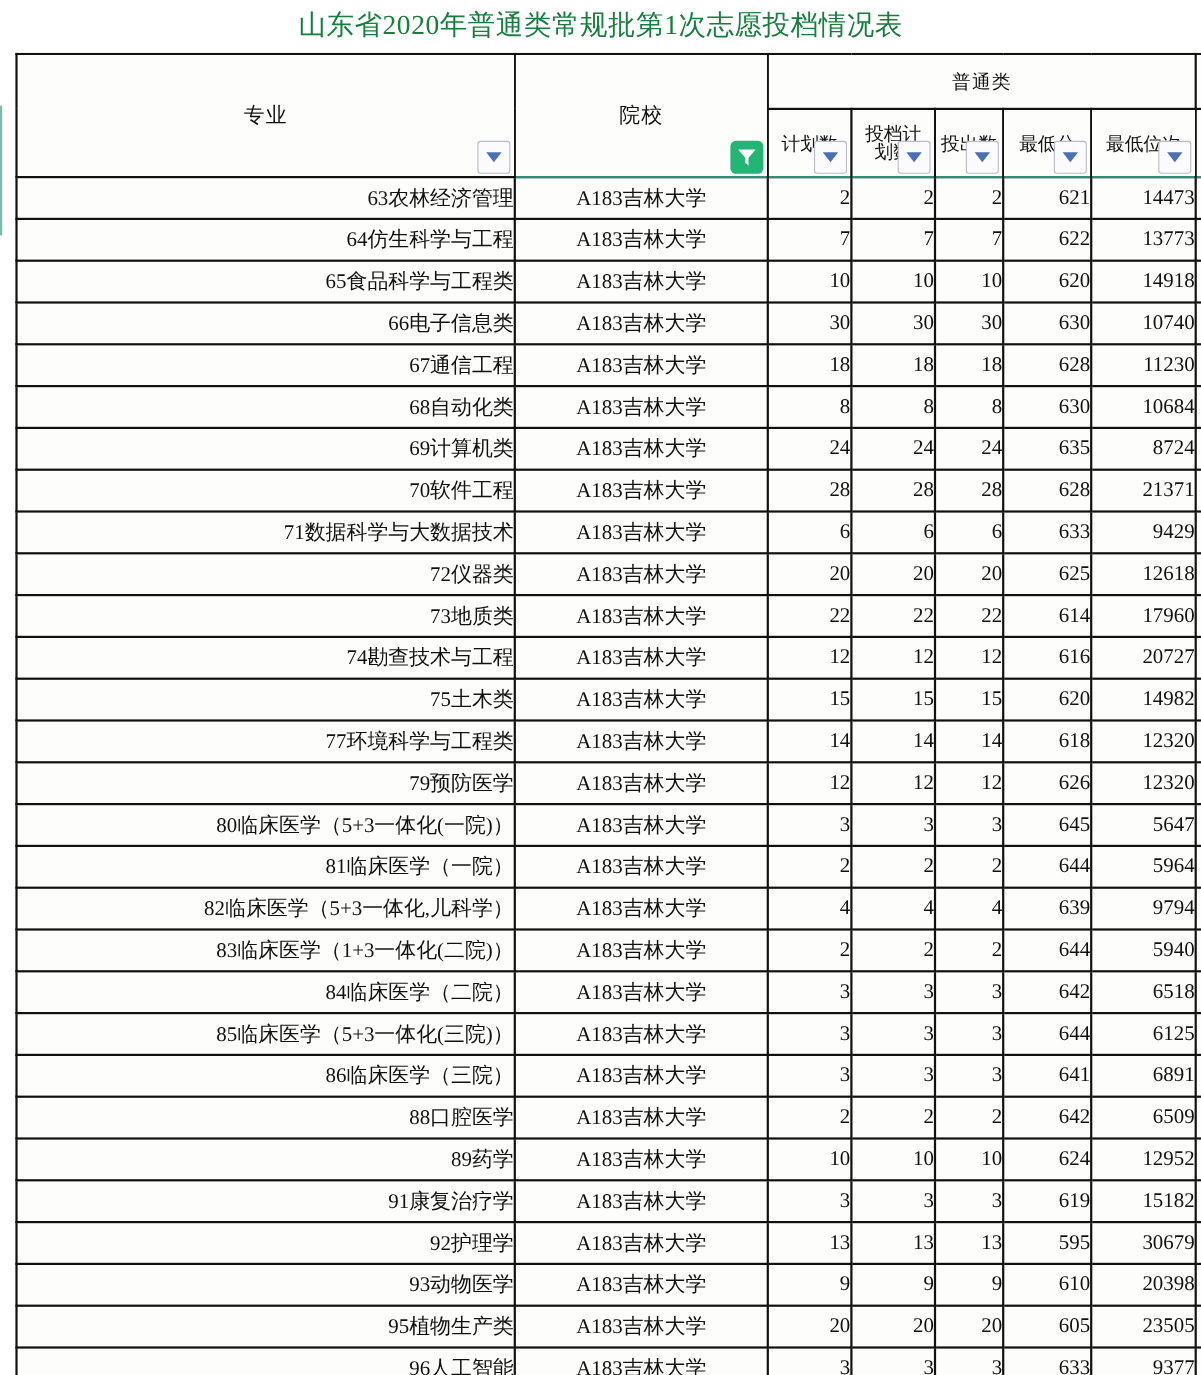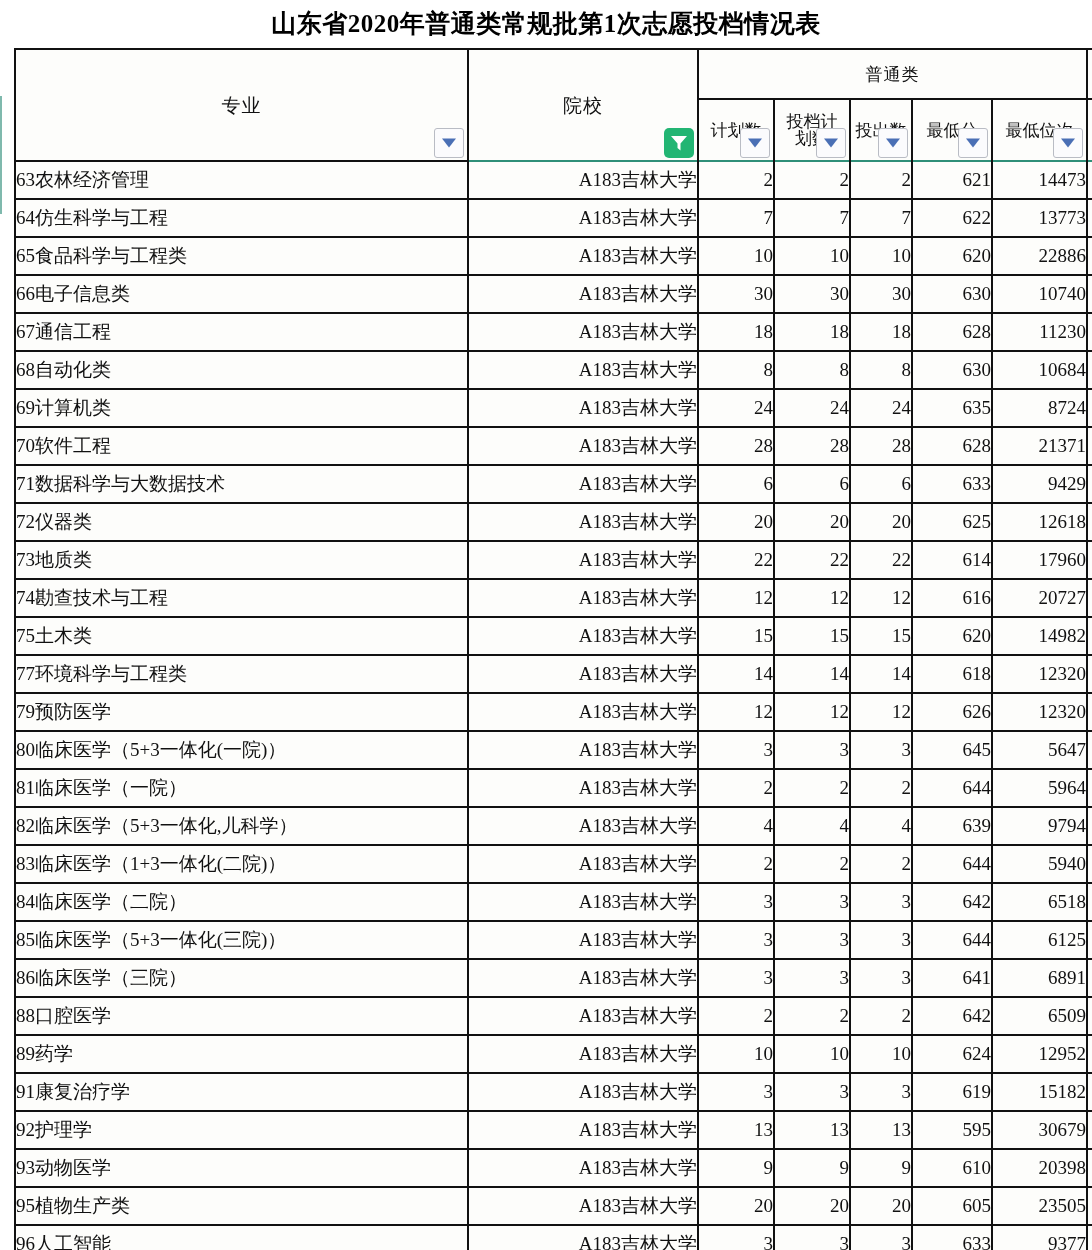--- a/index.html
+++ b/index.html
@@ -12,26 +12,26 @@
     height: 1250px;
     font-family: "Liberation Serif", "DejaVu Serif", serif;
     color: #111111;
     overflow: hidden;
     position: relative;
   }
 
   #page-title {
     text-align: center;
     font-size: 25px;
-    font-weight: bold;
+    font-weight: normal;
     letter-spacing: 0.5px;
     padding-top: 9px;
     padding-bottom: 4px;
     font-family: "Liberation Serif", "DejaVu Serif", serif;
-    color: #000000;
+    color: #15803d;
     line-height: 1.2;
   }
 
   
   #table-viewport {
     position: absolute;
     left: 0;
     top: 48px;
     width: 1092px;
     height: 1202px;
@@ -125,22 +125,22 @@
     background: #7fb9ad;
     z-index: 5;
   }
 
   
   tbody td {
     height: 36px;
     font-size: 19px;
     vertical-align: middle;
   }
-  td.major  { padding-left: 4px;  text-align: left; white-space: nowrap; }
-  td.school { padding-left: 10px; text-align: right; white-space: nowrap; margin-top: 32px; }
+  td.major  { padding-left: 4px;  text-align: right; white-space: nowrap; }
+  td.school { padding-left: 10px; text-align: center; white-space: nowrap; margin-top: 32px; }
   td.num    { padding-right: 9px; text-align: right; white-space: nowrap; }
 </style>
 </head>
 <body>
 
 <div id="page-title">山东省2020年普通类常规批第1次志愿投档情况表</div>
 
 <div id="table-viewport">
   <div class="teal-left"></div>
 
@@ -239,21 +239,21 @@
           <td class="num">13773</td>
           <td></td>
         </tr>
         <tr>
           <td class="major">65食品科学与工程类</td>
           <td class="school">A183吉林大学</td>
           <td class="num">10</td>
           <td class="num">10</td>
           <td class="num">10</td>
           <td class="num">620</td>
-          <td class="num">22886</td>
+          <td class="num">14918</td>
           <td></td>
         </tr>
         <tr>
           <td class="major">66电子信息类</td>
           <td class="school">A183吉林大学</td>
           <td class="num">30</td>
           <td class="num">30</td>
           <td class="num">30</td>
           <td class="num">630</td>
           <td class="num">10740</td>

